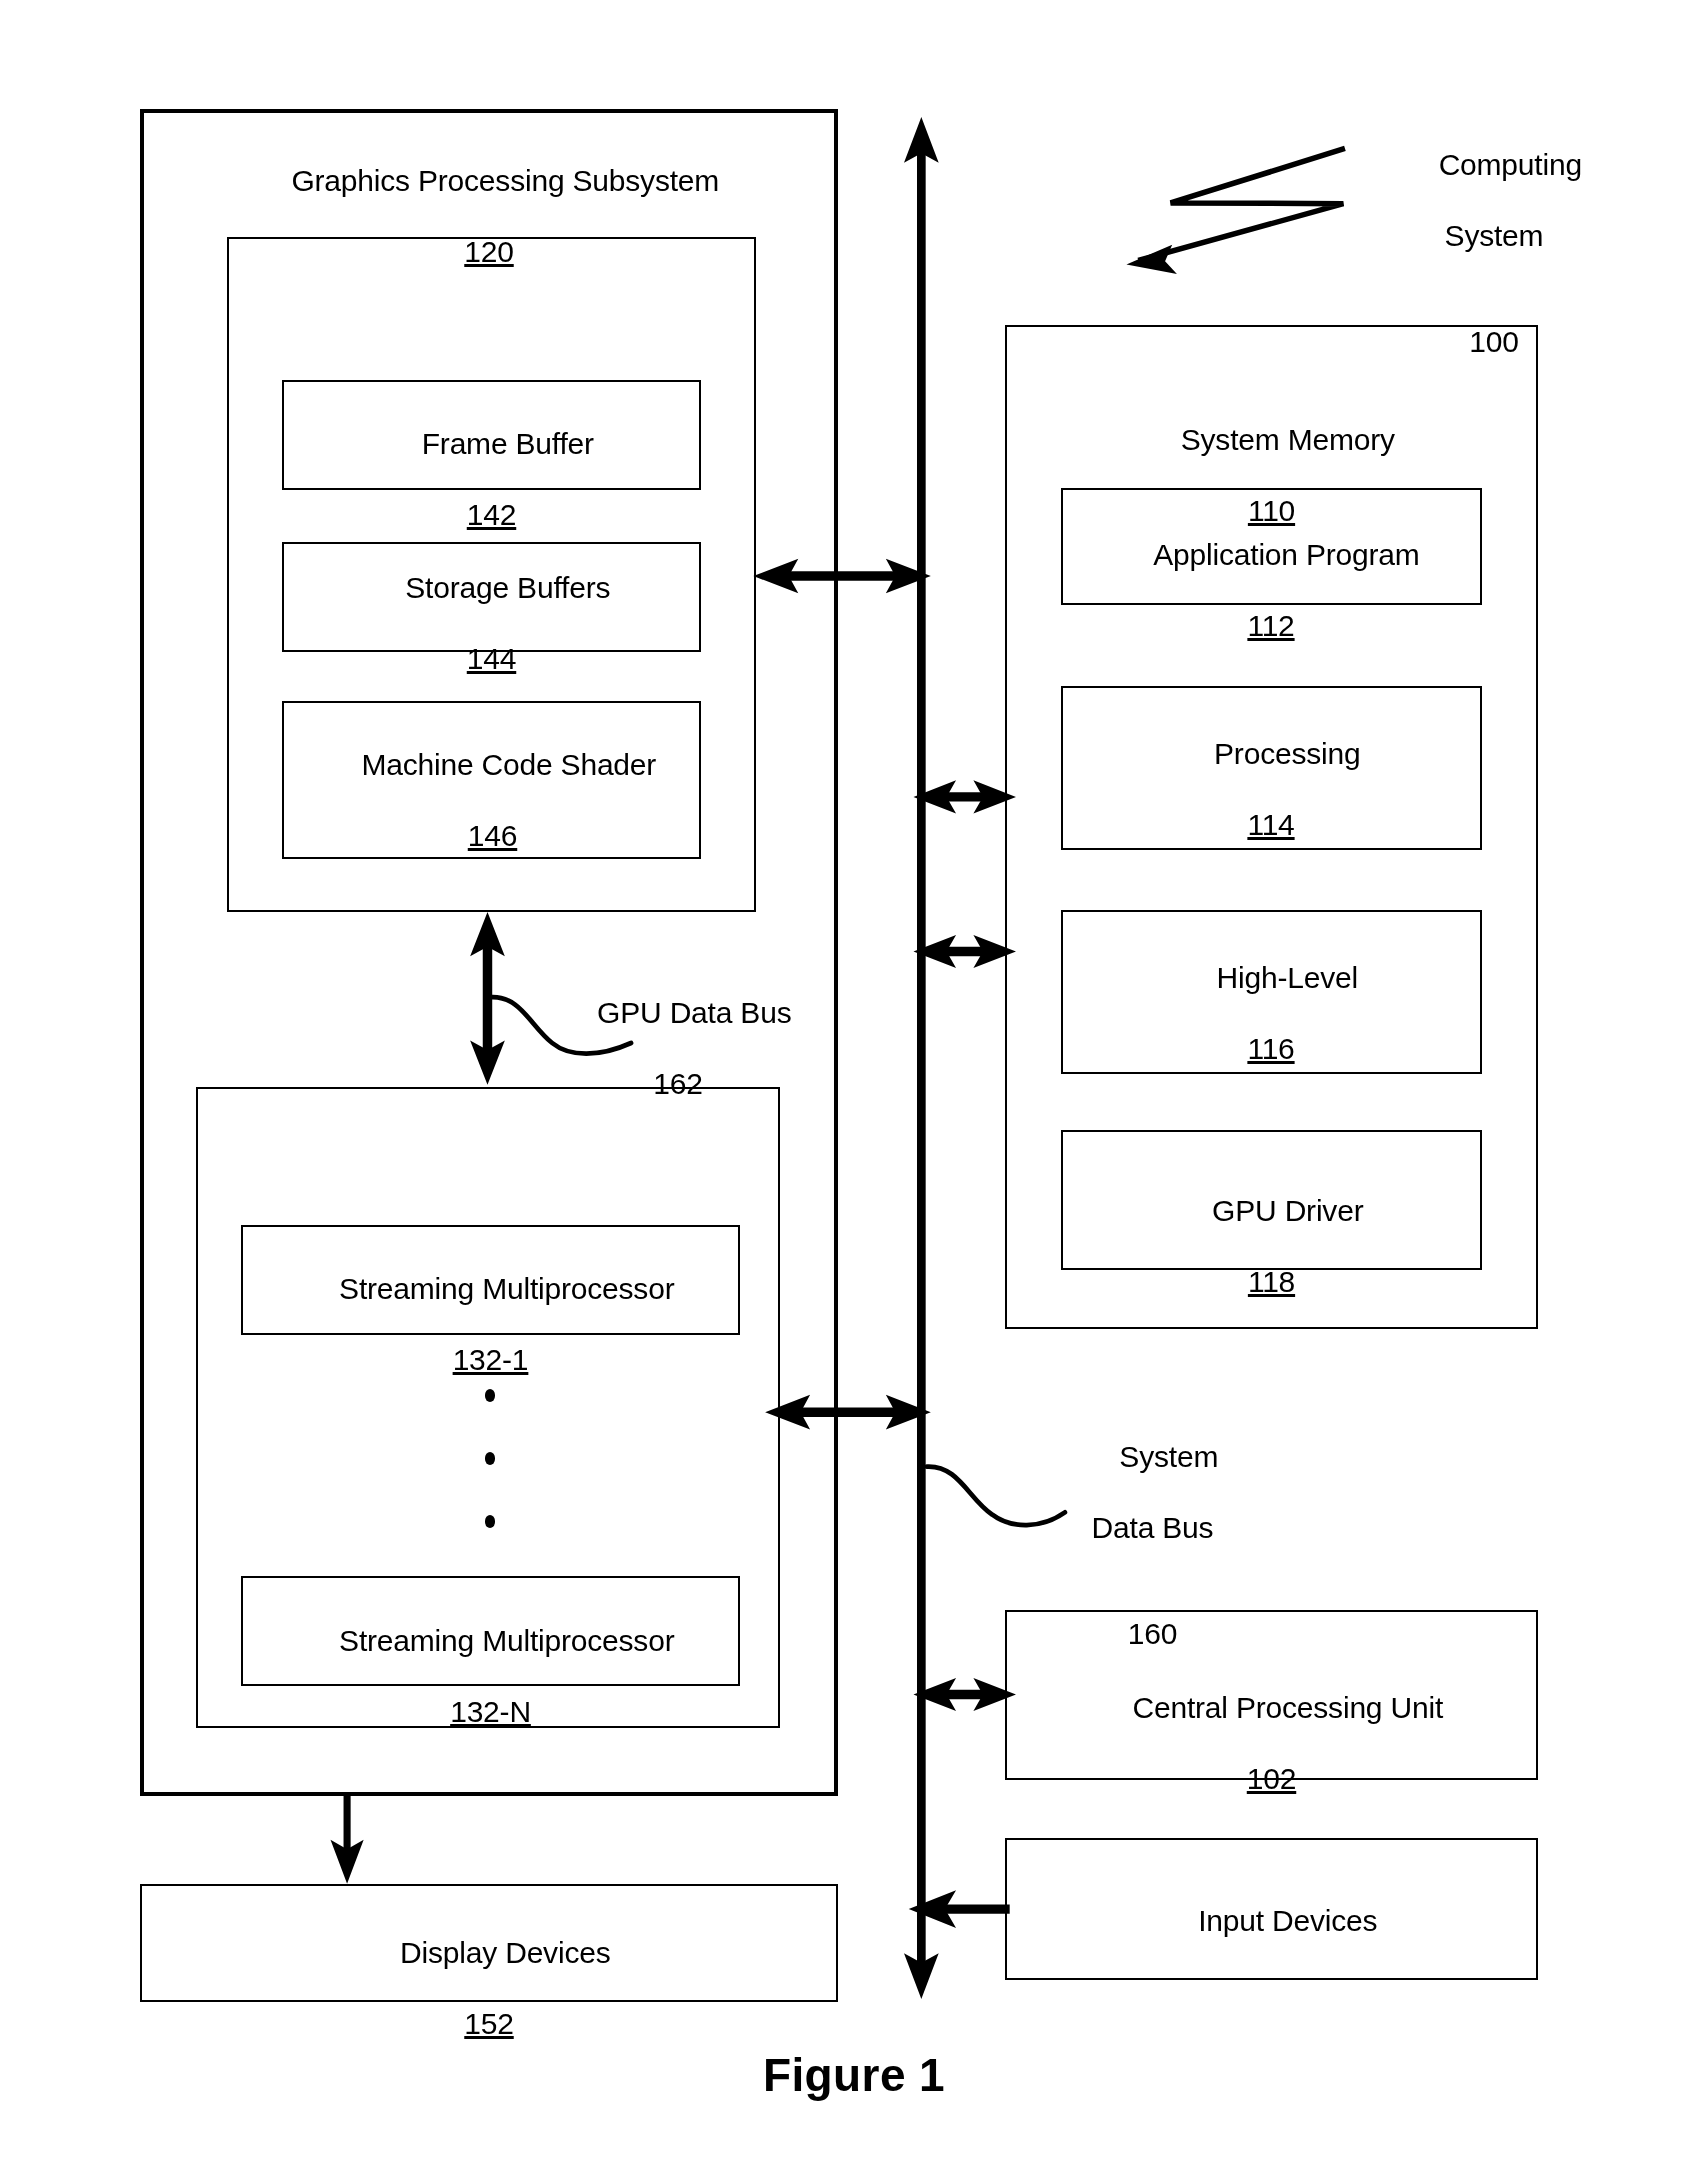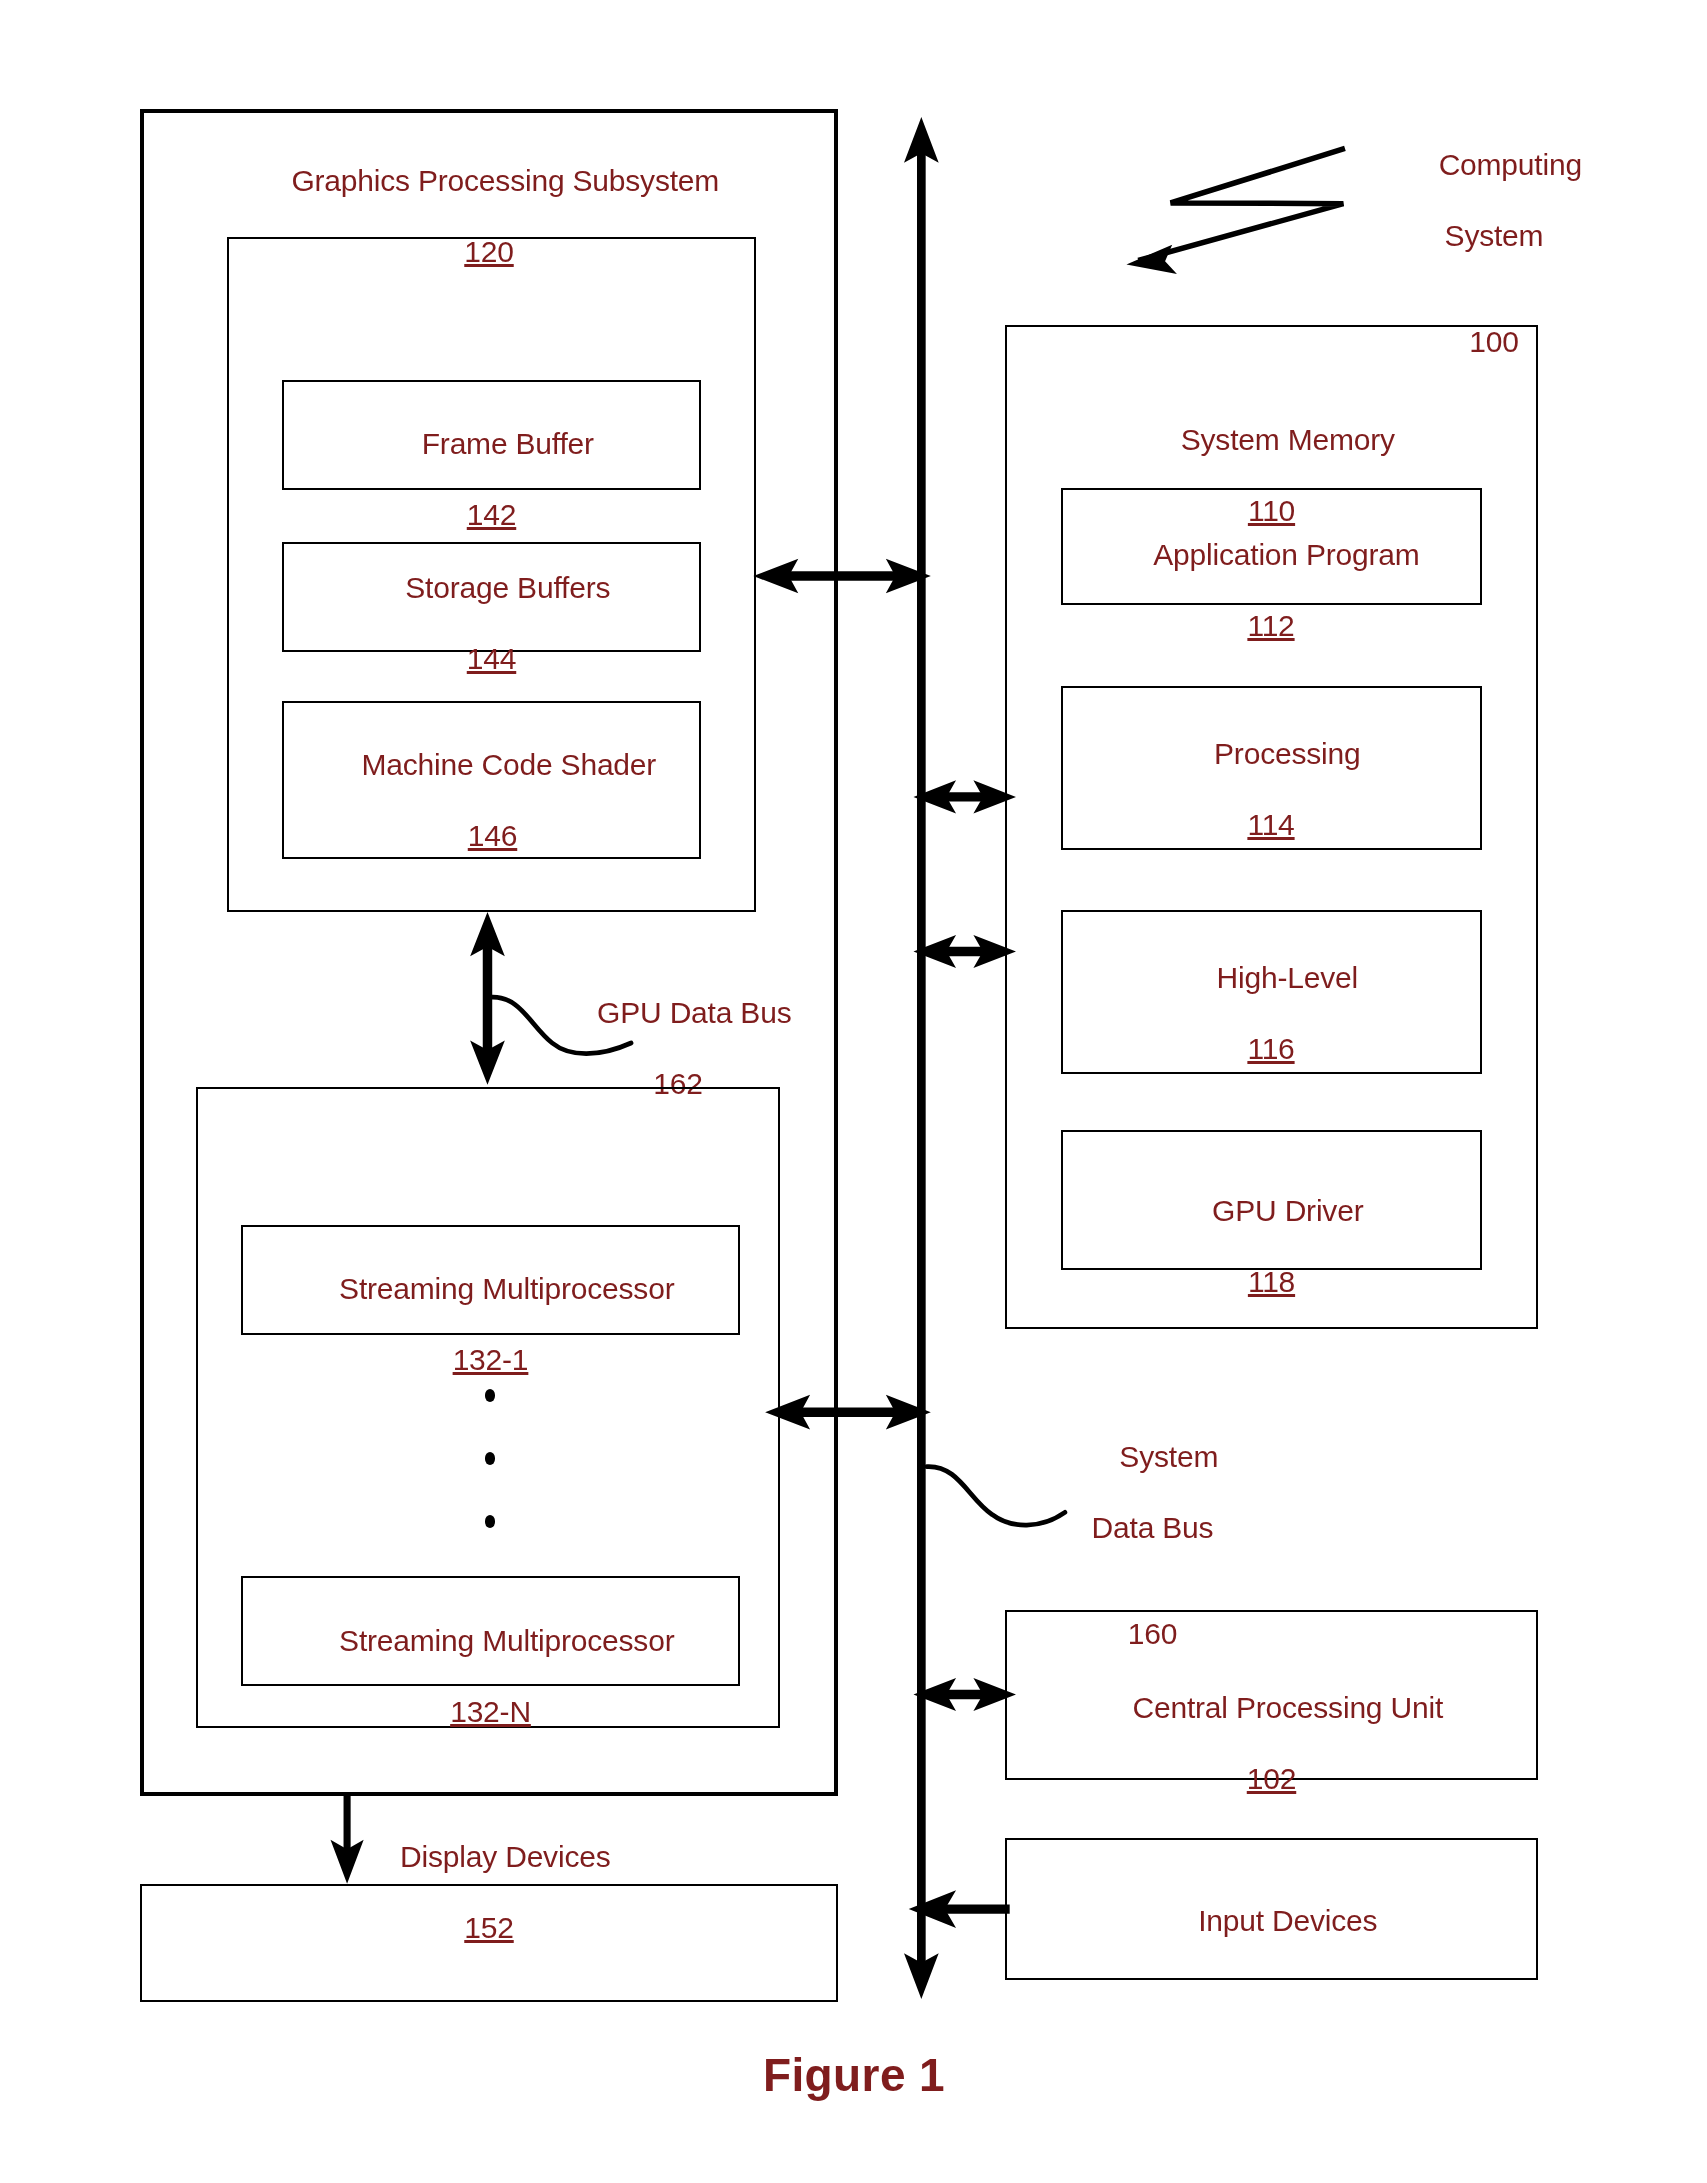--- a/index.html
+++ b/index.html
@@ -6,21 +6,21 @@
     margin: 0;
     padding: 0;
     background: #ffffff;
   }
   #page {
     position: relative;
     width: 1707px;
     height: 2183px;
     background: #ffffff;
     font-family: "Liberation Sans", sans-serif;
-    color: #7f1d1d;
+    color: #000000;
     overflow: hidden;
   }
   .box {
     position: absolute;
     border: 2.4px solid #000;
     box-sizing: border-box;
     background: transparent;
   }
   .box.thick { border-width: 4px; }
   .box.thin  { border-width: 2.4px; }
@@ -99,21 +99,21 @@
   <div style="position:absolute; left:485px; top:1452px; width:10.3px; height:12.6px; background:#000; border-radius:50%;"></div>
   <div style="position:absolute; left:485px; top:1515px; width:10.3px; height:12.6px; background:#000; border-radius:50%;"></div>
 
   <div class="box thin" style="left:241px; top:1576px; width:499px; height:110px;"></div>
   <div class="lbl" style="left:241px; top:1588px; width:499px;">
     <span>Streaming Multiprocessor</span>
     <span class="num">132-N</span>
   </div>
 
   <div class="box thin" style="left:140px; top:1884px; width:698px; height:118px;"></div>
-  <div class="lbl" style="left:140px; top:1804px; width:698px;">
+  <div class="lbl" style="left:140px; top:1900px; width:698px;">
     <span>Display Devices</span>
     <span class="num">152</span>
   </div>
 
   <div class="box thin" style="left:1005px; top:325px; width:533px; height:1004px;"></div>
   <div class="lbl" style="left:1005px; top:387px; width:533px;">
     <span>System Memory</span>
     <span class="num">110</span>
   </div>
 

